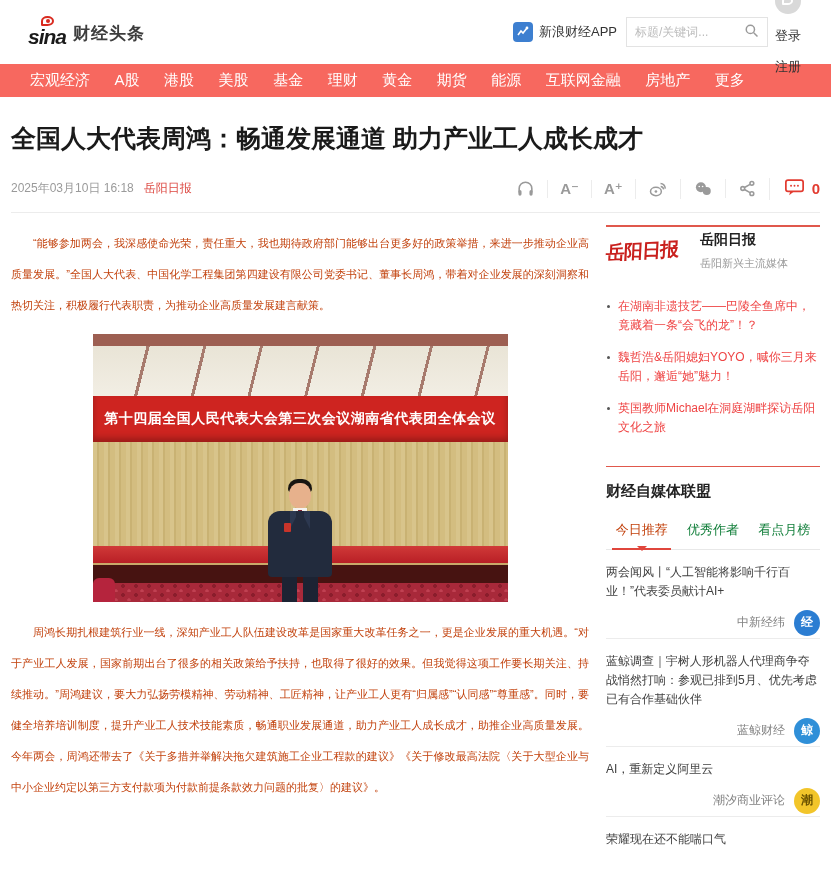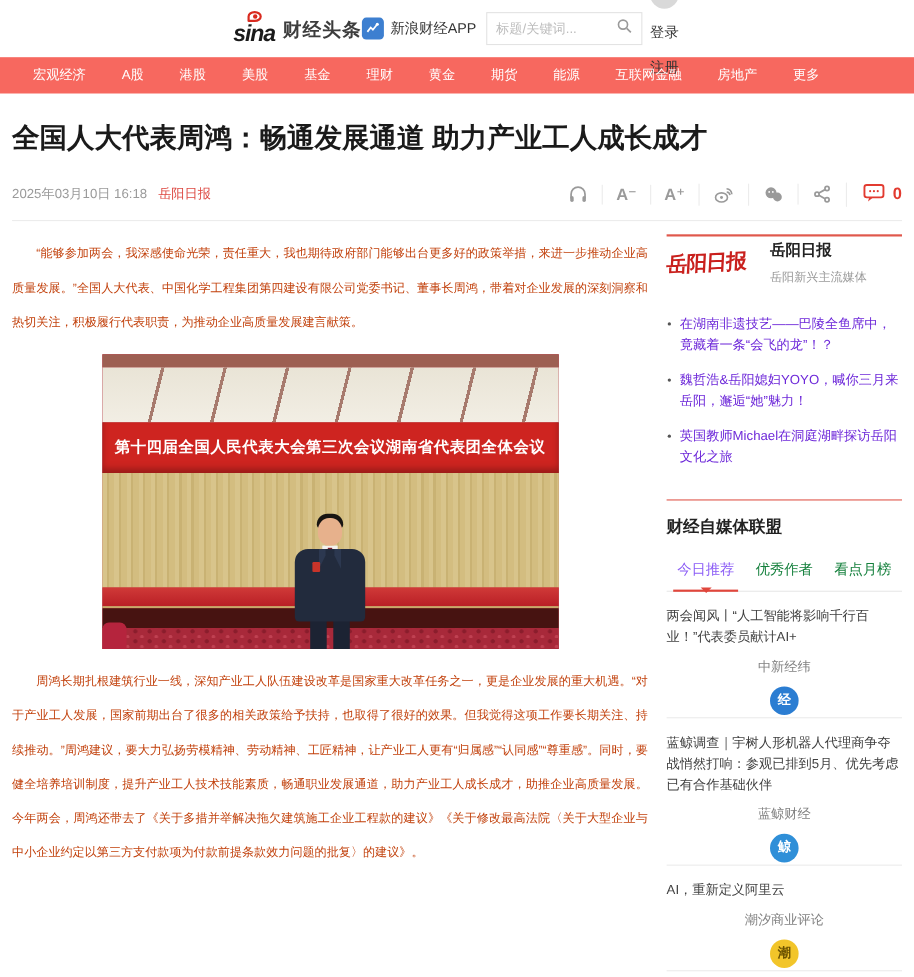--- a/index.html
+++ b/index.html
@@ -1,39 +1,39 @@
 <!DOCTYPE html>
 <html><head>
 <meta charset="utf-8">
 <style>
   * { margin:0; padding:0; box-sizing:border-box; }
   html,body { width:831px; background:#fff; font-family:"Liberation Sans","DejaVu Sans",sans-serif; }
   body { height:888px; overflow:hidden; }
 
   
-  .site-header { height:52px; display:flex; align-items:center; justify-content:center; padding:0 30px 0 28px; background:#fff; }
+  .site-header { height:64px; display:flex; align-items:center; justify-content:space-between; padding:0 30px 0 28px; background:#fff; }
   .brand { display:flex; align-items:flex-end; gap:7px; }
   .sina-logo { position:relative; font-weight:bold; font-style:italic; font-size:21px; color:#1a1a1a; letter-spacing:-1px; line-height:1; padding-top:8px; }
   .sina-eye { position:absolute; top:-2px; left:13px; width:13px; height:10px; border:2px solid #d92a1f; border-radius:50% 50% 50% 10%; background:#fff; }
   .sina-eye i { position:absolute; left:3px; top:1px; width:4px; height:4px; background:#d92a1f; border-radius:50%; }
   .brand-name { font-size:17px; color:#3d3d3d; font-weight:bold; font-family:"DejaVu Serif","Liberation Serif",serif; letter-spacing:1px; padding-bottom:2px; }
   .header-right { display:flex; align-items:center; gap:1px; }
   .app-entry { display:flex; align-items:center; gap:6px; font-size:13px; color:#333; cursor:pointer; }
   .app-icon { width:20px; height:20px; background:#3d7fd0; border-radius:4px; display:flex; align-items:center; justify-content:center; }
   .search-box { display:flex; align-items:center; width:142px; height:30px; border:1px solid #e3e3e3; padding:0 8px; margin-left:8px; }
   .search-box input { border:0; outline:0; flex:1; font-size:12px; color:#333; width:90px; }
   .search-box input::placeholder { color:#bcbcbc; }
   .user-area { display:flex; align-items:center; gap:13px; margin-left:6px;flex-direction:column; }
   .avatar { width:26px; height:26px; border-radius:50%; background:#d9d9d9; position:relative; }
   .avatar i { position:absolute; left:7px; top:9px; width:11px; height:8px; border:2px solid #fff; border-radius:50% 50% 50% 10%; }
   .auth-link { font-size:13px; color:#333; cursor:pointer; }
 
   
   .main-nav { height:33px; background:#f7685f; display:flex; align-items:center; justify-content:space-between; padding:0 86px 0 30px; }
-  .nav-item { color:#fff; font-size:12px; cursor:pointer; white-space:nowrap; }
+  .nav-item { color:#fff; font-size:15px; cursor:pointer; white-space:nowrap; }
 
   
   .container { padding:0 11px; }
   .page-title { font-size:25px; line-height:1.35; color:#1a1a1a; font-weight:bold; margin:25px 0 22px; }
   .meta-row { display:flex; align-items:center; font-size:12px; color:#9a9a9a; padding-bottom:12px; }
   .meta-source { color:#dd4a43; margin-left:10px; cursor:pointer; }
   .meta-spacer { flex:1; }
   .toolbar { display:flex; align-items:center; gap:0; }
   .tool { display:flex; align-items:center; justify-content:center; padding:0 12px; cursor:pointer; color:#9a9a9a; }
   .tool + .tool { border-left:1px solid #ececec; }
@@ -82,35 +82,35 @@
   .man-shoe.l { left:19px; } .man-shoe.r { left:42px; }
   .man-shadow { position:absolute; left:10px; top:152px; width:60px; height:8px; background:rgba(60,0,10,.35); border-radius:50%; }
 
   
   .sb-heading { font-size:15px; font-weight:bold; color:#222; margin:15px 0 12px; }
   .media-card { display:flex; align-items:center; gap:12px; padding:4px 0 8px; cursor:pointer; }
   .media-logo { width:82px; flex:none; color:#c9201d; font-family:"DejaVu Serif","Liberation Serif",serif; font-weight:bold; font-size:19px; transform:skew(-6deg) rotate(-3deg); letter-spacing:-1px; white-space:nowrap; }
   .media-name { font-size:14px; font-weight:bold; color:#222; }
   .media-desc { font-size:11px; color:#9a9a9a; margin-top:7px; }
   .related-list { list-style:none; margin-top:18px; padding-bottom:16px; }
-  .related-list li { position:relative; font-size:12px; line-height:19px; color:#6d28d9; padding-left:12px; margin-bottom:13px; cursor:pointer; }
+  .related-list li { position:relative; font-size:12px; line-height:19px; color:#ef4444; padding-left:12px; margin-bottom:13px; cursor:pointer; }
   .related-list li::before { content:""; position:absolute; left:1px; top:8px; width:3px; height:3px; background:#555; border-radius:50%; }
   .red-divider { border:0; border-top:1px solid #e0584c; }
 
   .tabs { display:flex; border-bottom:1px solid #e8e8e8; margin-top:14px; }
   .tab { flex:1; text-align:center; font-size:13px; color:#15803d; padding:6px 0 10px; cursor:pointer; position:relative; }
-  .tab.active { color:#8b5cf6;text-align:center; }
+  .tab.active { color:#c2410c;text-align:center; }
   .tab.active::after { content:""; position:absolute; left:6px; right:6px; bottom:-1px; height:2px; background:#e0463c; }
   .tab.active::before { content:""; position:absolute; left:50%; bottom:-7px; margin-left:-5px; border:5px solid transparent; border-top-color:#e0463c; }
 
   .feed-item { padding:13px 0 2px; border-bottom:1px solid #ececec; cursor:pointer; }
   .feed-item:last-child { border-bottom:0; }
   .feed-item:first-of-type { margin-top:6px; }
   .feed-title { font-size:12px; color:#3f3f3f; line-height:19px; }
-  .feed-author { display:flex; align-items:center; justify-content:flex-end; gap:9px; margin-top:9px;flex-direction:column; }
+  .feed-author { display:flex; align-items:center; justify-content:flex-end; gap:9px; margin-top:9px; }
   .feed-author span { font-size:12px; color:#828282; }
   .feed-avatar { width:26px; height:26px; border-radius:50%; display:flex; align-items:center; justify-content:center; font-size:12px; font-weight:bold; flex:none; }
 </style>
 </head>
 <body>
 
 <div class="site-header">
   <div class="brand">
     <span class="sina-logo"><span class="sina-eye">
           <i></i>

